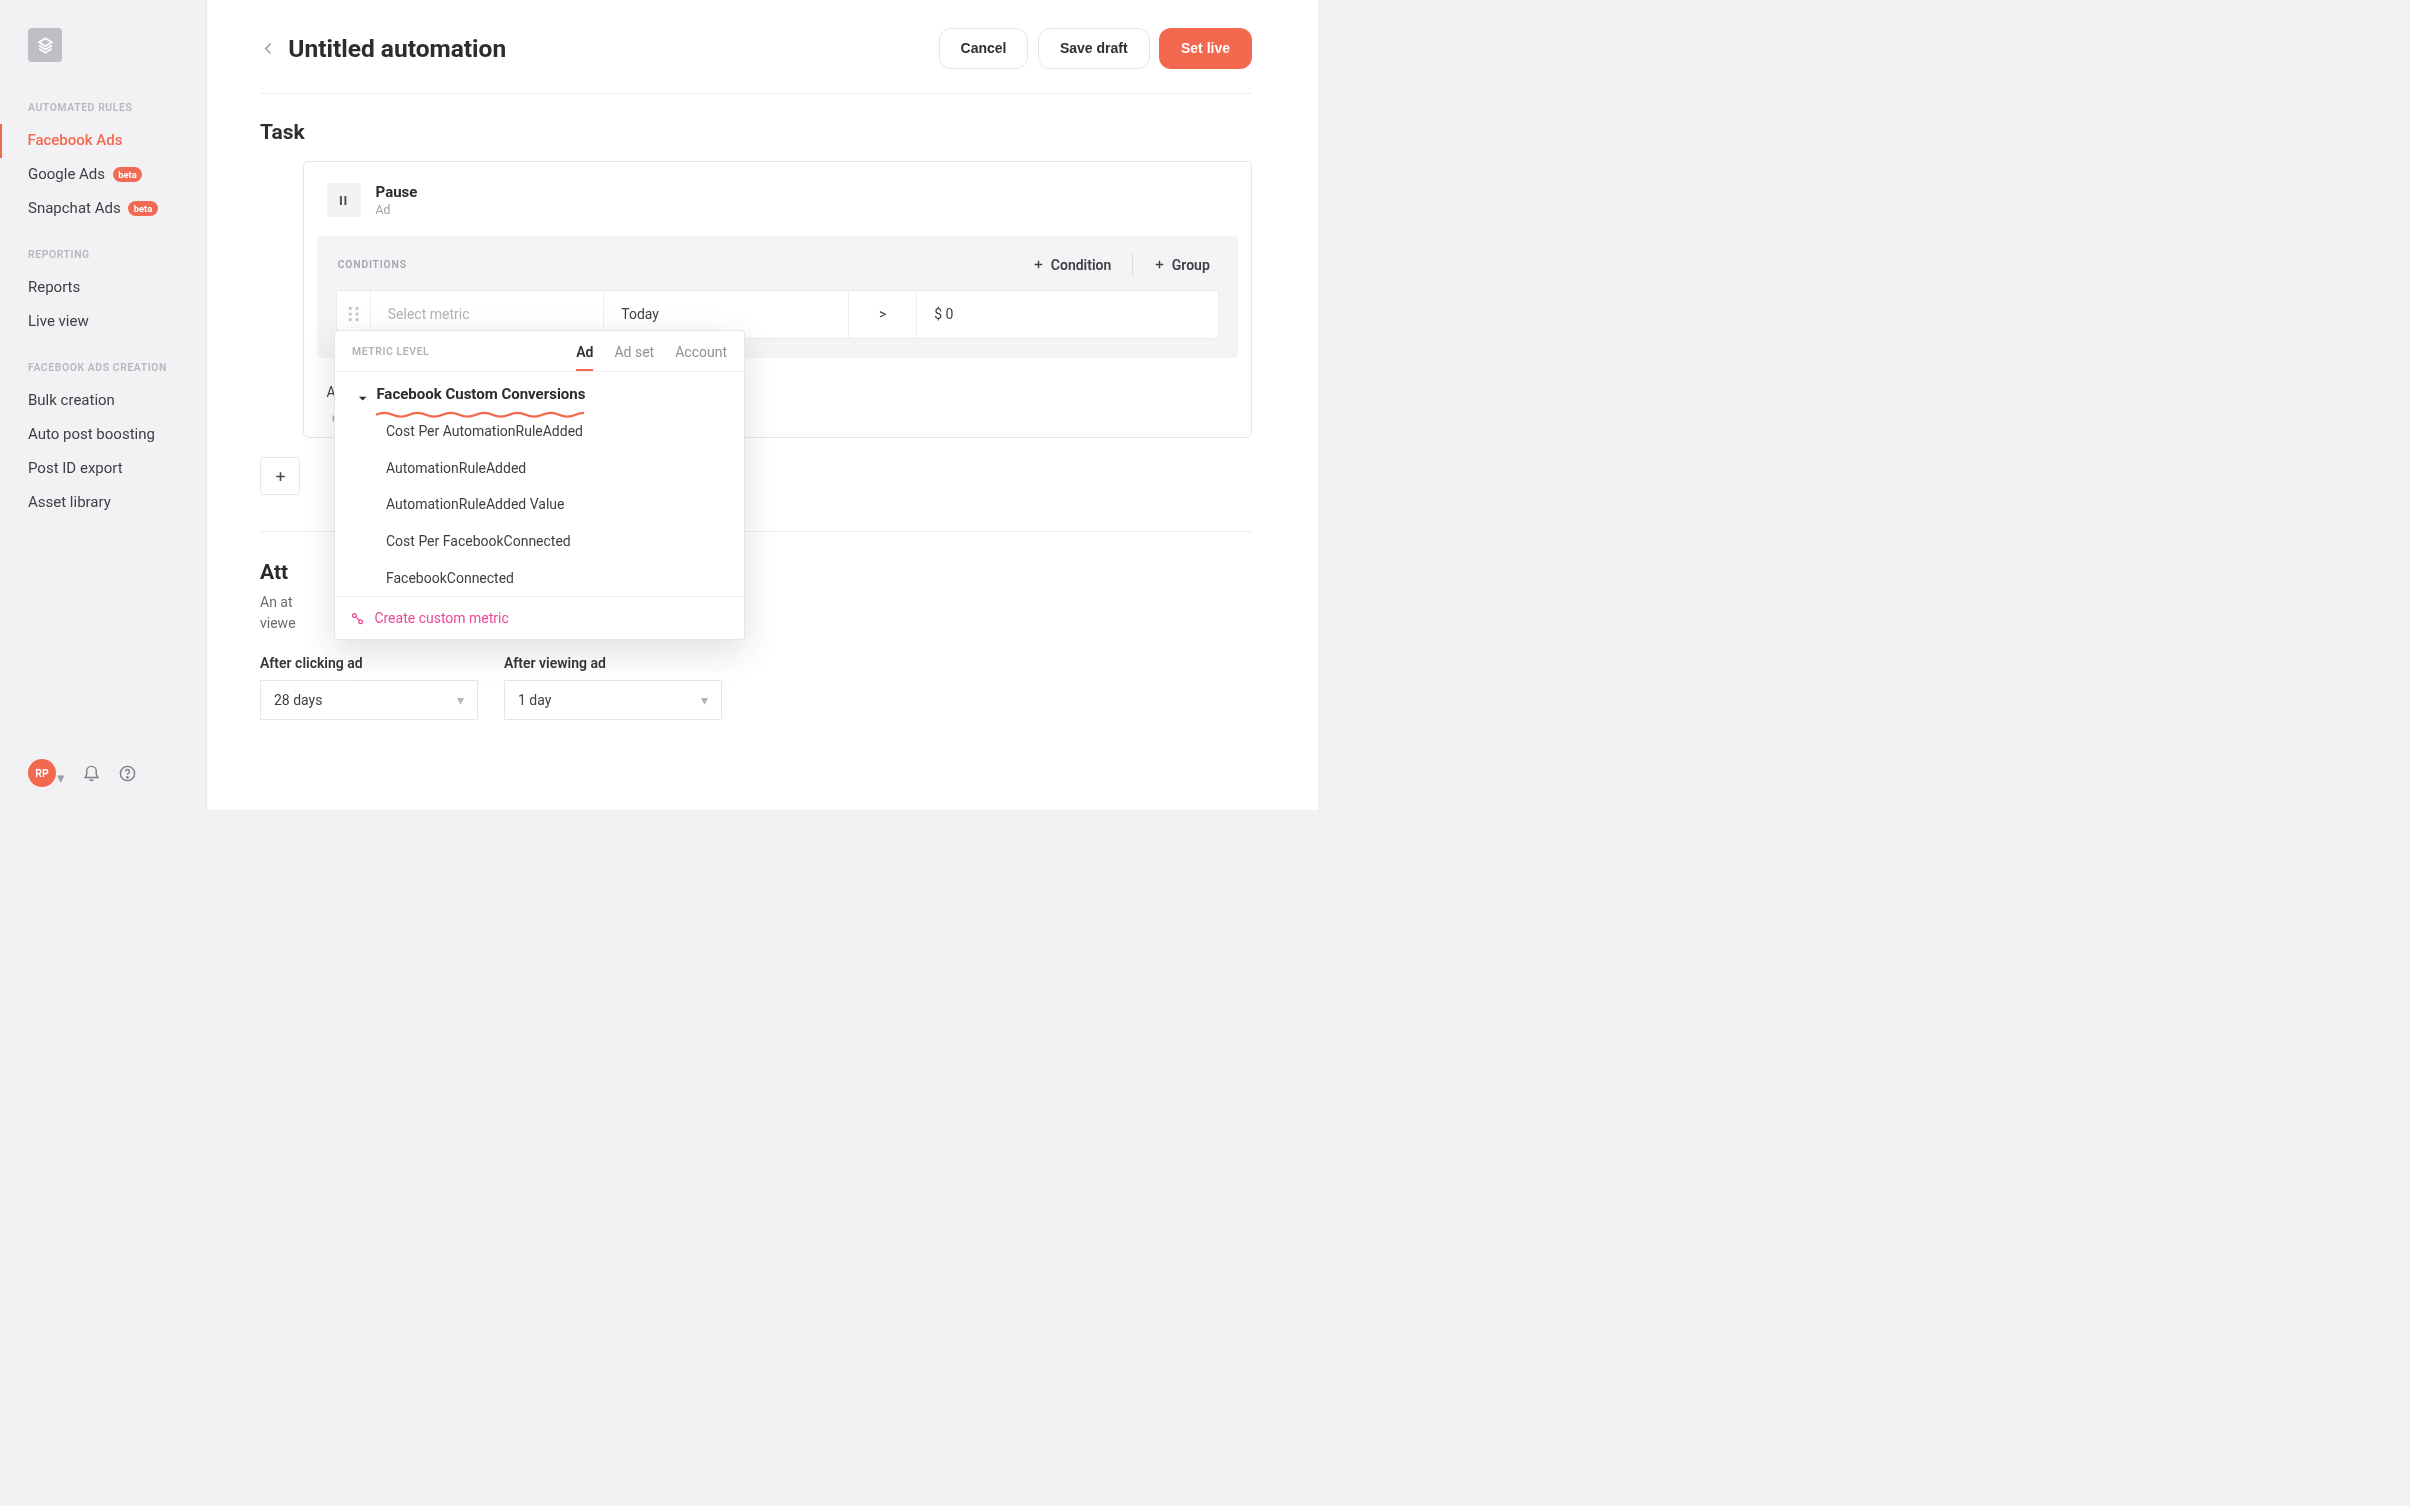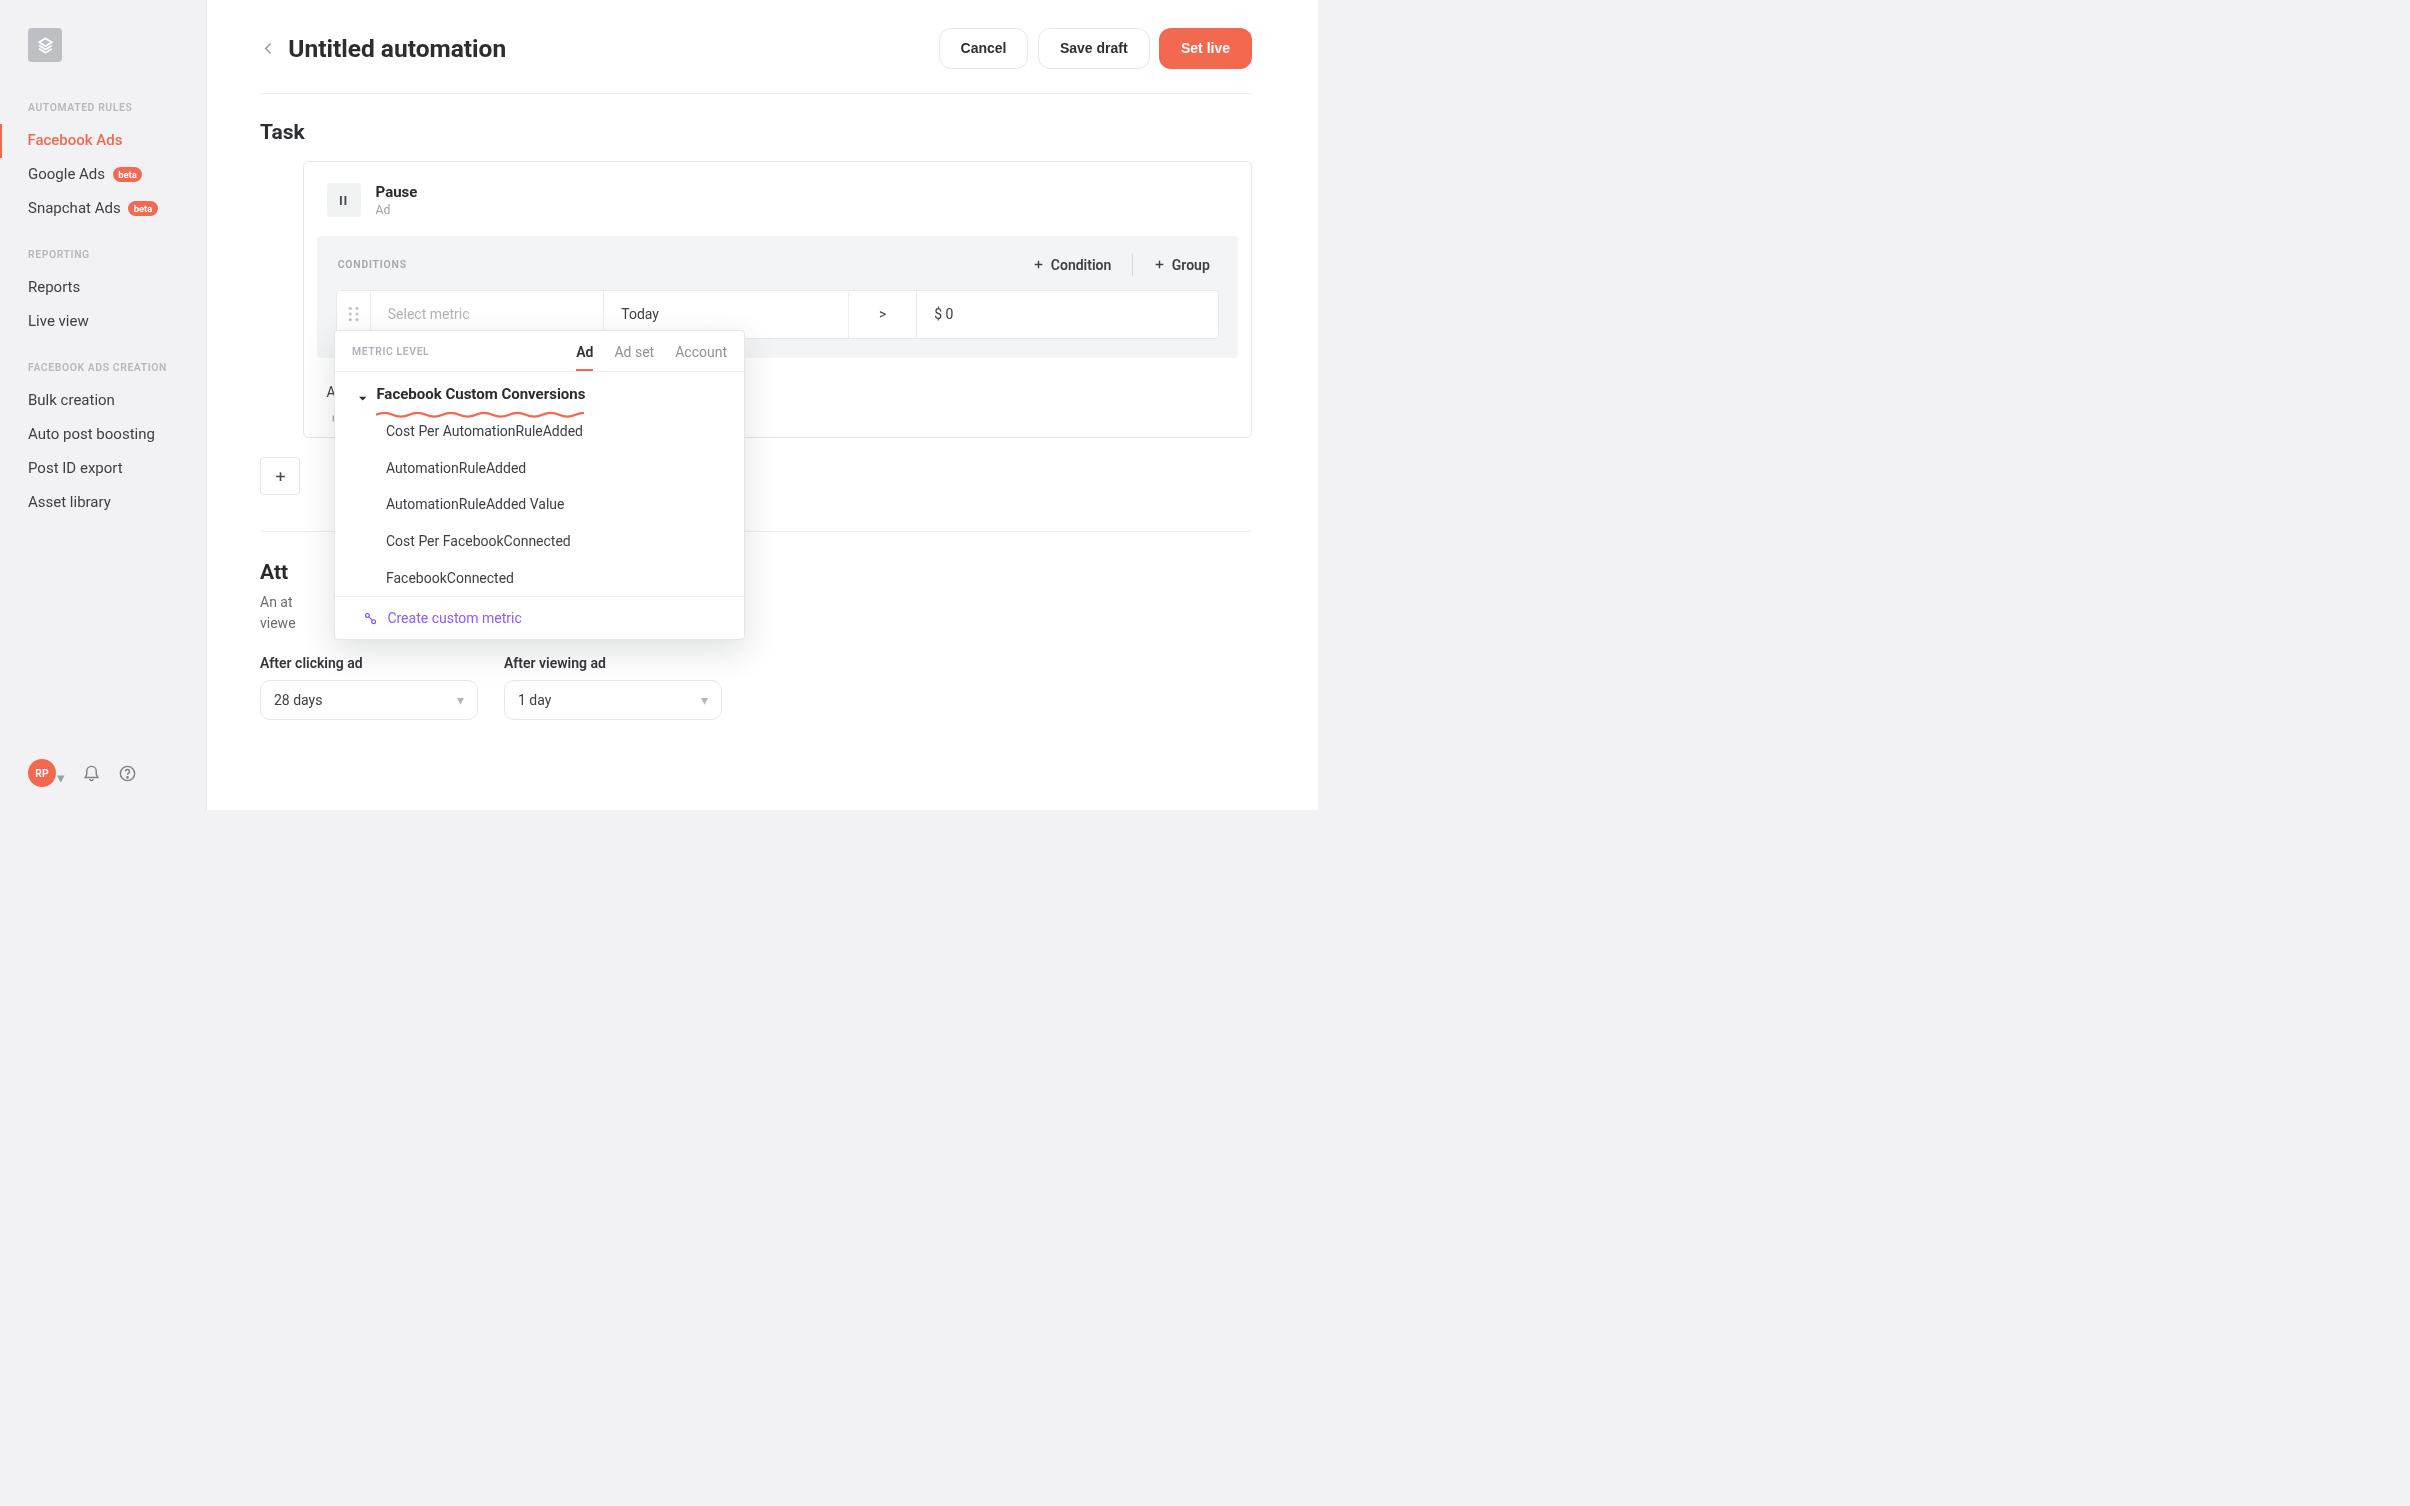--- a/index.html
+++ b/index.html
@@ -258,21 +258,21 @@
   
   .attr-title { font-size:21px; font-weight:700; margin-bottom: 7.5px; }
   .attr-desc { font-size:14px; color:#6a6c72; line-height:1.5; margin-bottom: 21px; max-width: 678px; }
   .attr-grid { display:flex; gap:26px; }
   .attr-col { display:flex; flex-direction:column; gap:9.4px; }
   .attr-label { font-size:14px; font-weight:600; color:#34363a; }
   .select-box {
     width: 218px;
     height: 40px;
     border:0.9px solid var(--border);
-    border-radius:10px;
+    border-radius:1px;
     display:flex; align-items:center;
     padding: 14px 13px;
     font-size:14px;
     color:#3e4045;
     cursor:pointer;
     position:relative;
     background:#fff;
   }
   .select-box .caret { margin-left:auto; color:#b3b6bc; }
 
@@ -328,22 +328,22 @@
     padding: 10.4px 22.6px 10.4px 51px;
     font-size:14px;
     color:#3d3f44;
     cursor:pointer;
   }
 
   .dd-footer {
     border-top:0.9px solid #edeef1;
     display:flex; align-items:center;
     gap:9.4px;
-    padding: 13px 28px;
-    color:#8b5cf6;
+    padding: 13px 15px;
+    color:#ec4899;
     font-size:14px;
     cursor:pointer;
   }
   .dd-footer svg { width:15px; height:15px; }
 
   .rel-anchor { position:relative;margin-left:43px; }
 </style>
 </head>
 <body>
 

